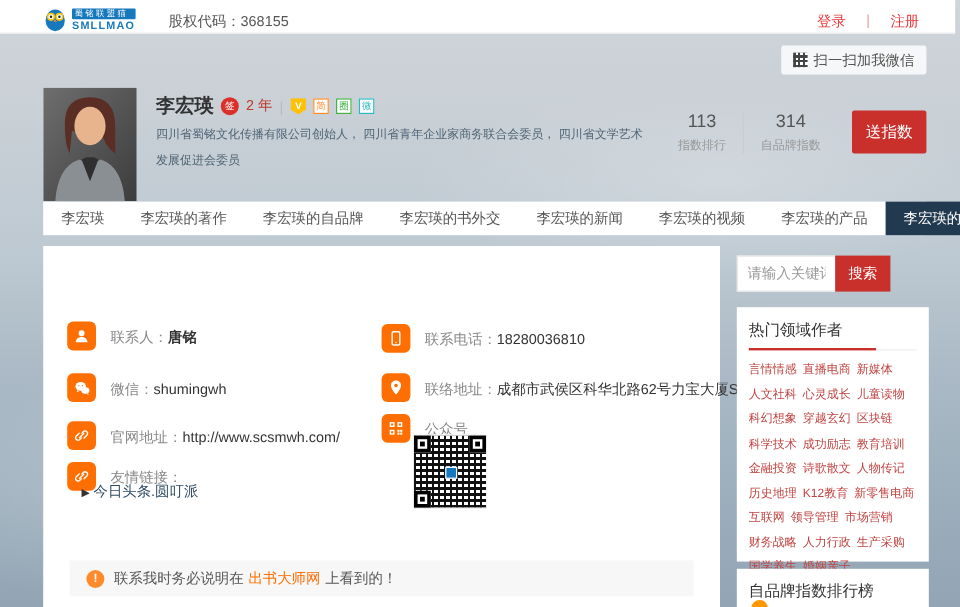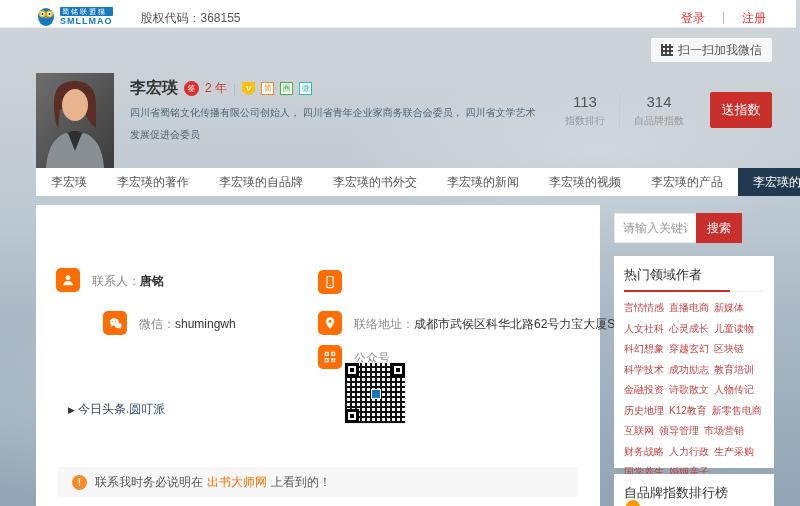--- a/index.html
+++ b/index.html
@@ -196,23 +196,24 @@
       <span class="ctext"><span>联系人：</span><b>唐铭</b></span>
     </div>
 
     <div class="crow" style="left:282px; top:65px;">
       <span class="oicon">
         <svg width="14" height="14" viewBox="0 0 24 24">
             <rect x="6.5" y="2.5" width="11" height="19" rx="2" fill="none" stroke="#fff" stroke-width="2"></rect>
             <circle cx="12" cy="18" r="1.1" fill="#fff"></circle>
           </svg>
       </span>
-    </div>
-
-    <div class="crow" style="left:20px; top:106px;margin-left:47px;">
+      <span class="ctext"><span>联系电话：</span><span class="val">18280036810</span></span>
+    </div>
+
+    <div class="crow" style="left:20px; top:106px;">
       <span class="oicon">
         <svg width="15" height="15" viewBox="0 0 24 24">
             <ellipse cx="10" cy="9.5" rx="7" ry="5.8" fill="#fff"></ellipse>
             <path d="M6 14.5l-1.5 3 3.4-1.6z" fill="#fff"></path>
             <ellipse cx="16.2" cy="15" rx="5.4" ry="4.4" fill="#fff"></ellipse>
             <path d="M19.5 18.5l1.3 2.4-2.9-1.2z" fill="#fff"></path>
             <circle cx="7.6" cy="8.5" r=".9" fill="#ff6e00"></circle>
             <circle cx="12.3" cy="8.5" r=".9" fill="#ff6e00"></circle>
           </svg>
       </span>
@@ -222,20 +223,30 @@
     <div class="crow" style="left:282px; top:106px;">
       <span class="oicon">
         <svg width="14" height="14" viewBox="0 0 24 24">
             <path d="M12 2C8 2 4.8 5 4.8 9c0 5.2 7.2 13 7.2 13s7.2-7.8 7.2-13C19.2 5 16 2 12 2z" fill="#fff"></path>
             <circle cx="12" cy="9" r="2.6" fill="#ff6e00"></circle>
           </svg>
       </span>
       <span class="ctext"><span>联络地址：</span><span class="val">成都市武侯区科华北路62号力宝大厦S1401</span></span>
     </div>
 
+    <div class="crow" style="left:20px; top:146px;">
+      <span class="oicon">
+        <svg width="14" height="14" viewBox="0 0 24 24" fill="none" stroke="#fff" stroke-width="2" stroke-linecap="round">
+            <path d="M9 15l6-6"></path>
+            <path d="M8.5 16.5l-2 2a3.5 3.5 0 01-5-5l4-4" transform="translate(3 -1)"></path>
+            <path d="M15.5 7.5l2-2a3.5 3.5 0 015 5l-4 4" transform="translate(-3 1)"></path>
+          </svg>
+      </span>
+      <span class="ctext"><span>官网地址：</span><span class="val">http://www.scsmwh.com/</span></span>
+    </div>
 
     <div class="crow" style="left:282px; top:140px;">
       <span class="oicon">
         <svg width="14" height="14" viewBox="0 0 24 24" fill="#fff">
             <rect x="3" y="3" width="7" height="7"></rect>
             <rect x="14" y="3" width="7" height="7"></rect>
             <rect x="3" y="14" width="7" height="7"></rect>
             <rect x="5" y="5" width="3" height="3" fill="#ff6e00"></rect>
             <rect x="16" y="5" width="3" height="3" fill="#ff6e00"></rect>
             <rect x="5" y="16" width="3" height="3" fill="#ff6e00"></rect>
@@ -248,20 +259,30 @@
       <span class="ctext"><span>公众号</span></span>
     </div>
 
     <div class="qr-big">
       <span class="qrf tl"></span>
       <span class="qrf tr"></span>
       <span class="qrf bl"></span>
       <span class="qr-logo"></span>
     </div>
 
+    <div class="crow" style="left:20px; top:180px;">
+      <span class="oicon">
+        <svg width="14" height="14" viewBox="0 0 24 24" fill="none" stroke="#fff" stroke-width="2" stroke-linecap="round">
+            <path d="M9 15l6-6"></path>
+            <path d="M8.5 16.5l-2 2a3.5 3.5 0 01-5-5l4-4" transform="translate(3 -1)"></path>
+            <path d="M15.5 7.5l2-2a3.5 3.5 0 015 5l-4 4" transform="translate(-3 1)"></path>
+          </svg>
+      </span>
+      <span class="ctext"><span>友情链接：</span></span>
+    </div>
     <div class="friend-link">
       <span class="arrow">▶</span><span>今日头条.圆叮派</span>
     </div>
 
     <div class="notice">
       <span class="excl">!</span>
       <span><span>联系我时务必说明在</span><a>出书大师网</a><span>上看到的！</span></span>
     </div>
   </div>
 

